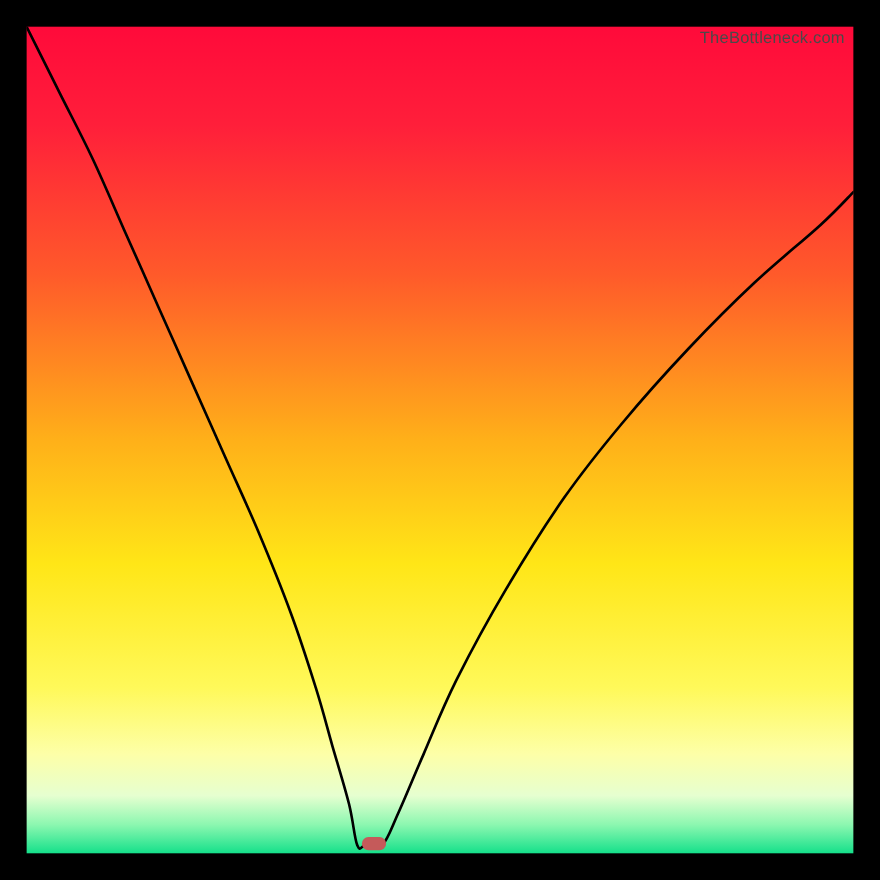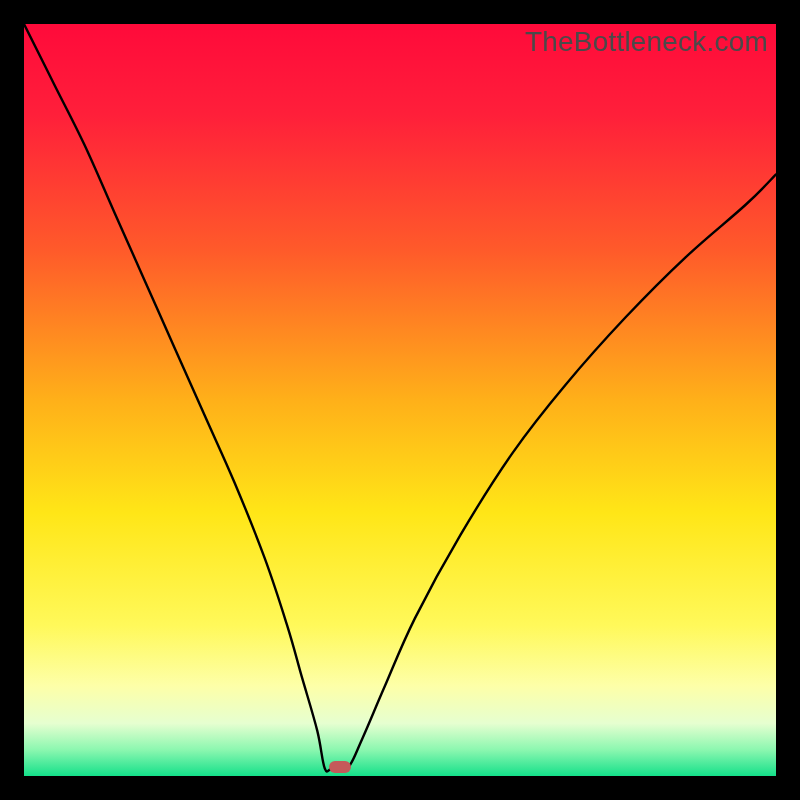--- a/index.html
+++ b/index.html
@@ -24,21 +24,21 @@
     left: 0;
     top: 0;
     width: 752px;
     height: 752px;
   }
   .watermark {
     position: absolute;
     top: 2px;
     right: 8px;
     color: #4a4a4a;
-    font-size: 28px;
+    font-size: 15px;
     font-weight: 500;
     letter-spacing: 0.2px;
     user-select: none;
   }
   .marker {
     position: absolute;
     width: 22px;
     height: 12px;
     background: #c55a5a;
     border-radius: 6px;

